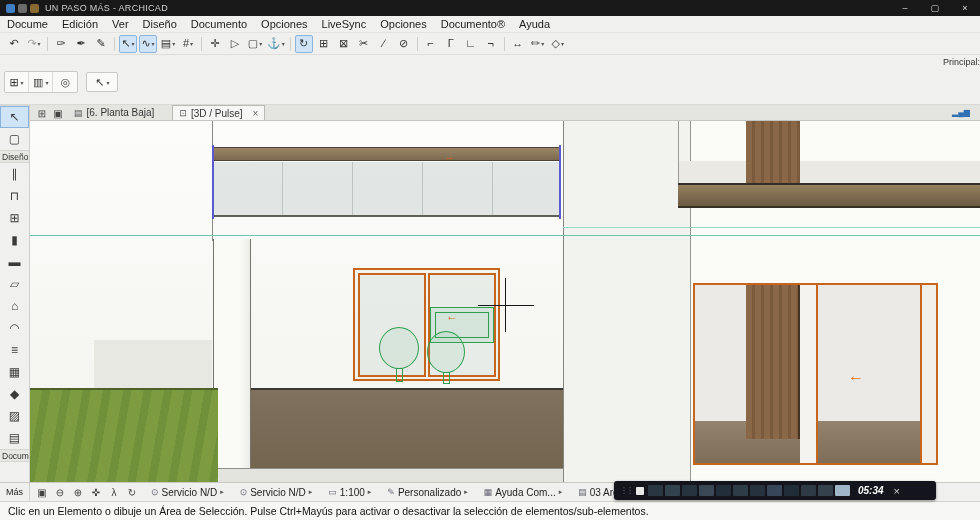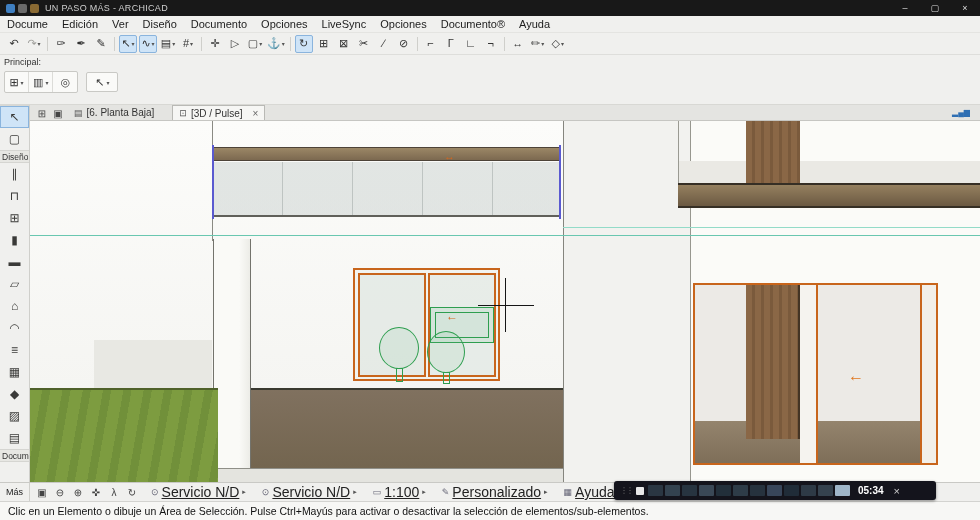--- a/index.html
+++ b/index.html
@@ -28,21 +28,21 @@
   .tb-btn{height:18px;min-width:18px;display:flex;align-items:center;justify-content:center;margin:0 1px;
           border:1px solid transparent;border-radius:2px;font-size:11px;color:#333;}
   .tb-btn .g{line-height:1;}
   .tb-btn .dd{font-size:6px;color:#555;margin-left:1px;}
   .tb-btn.active{background:var(--active_tool_bg,#cfe4f7);border-color:#8ab4dd;}
   .tb-btn.muted{color:#9e9e9a;}
   .tb-btn.sep{min-width:1px;width:1px;height:14px;background:#cfcfcb;margin:0 3px;border:none;border-radius:0;}
 
   
   #principal{position:absolute;left:0;top:55px;width:980px;height:50px;background:#f0f0ee;border-bottom:1px solid #d8d8d4;}
-  #principal-label{font-size:9px;color:#333;padding:2px 0 0 4px;}
+  #principal-label{font-size:9px;color:#333;padding:2px 0 0 4px;text-align:right;}
   #principal-row{display:flex;align-items:center;padding:4px 0 0 4px;gap:8px;}
   .pr-group{display:flex;border:1px solid #c9c9c5;background:#fafaf8;border-radius:2px;}
   .pr-btn{height:20px;min-width:24px;display:flex;align-items:center;justify-content:center;font-size:11px;
           color:#333;border-right:1px solid #dcdcd8;padding:0 4px;}
   .pr-group .pr-btn:last-child{border-right:none;}
   .pr-btn.standalone{border:1px solid #c9c9c5;background:#fafaf8;border-radius:2px;min-width:32px;}
   .pr-btn .dd{font-size:6px;margin-left:2px;color:#555;}
 
   
   #tabbar{position:absolute;left:30px;top:105px;width:950px;height:16px;background:#e4e4e1;
@@ -116,32 +116,32 @@
 
   
   #bottombar{position:absolute;left:0;top:482px;width:980px;height:19px;background:#f0f0ee;
              border-top:1px solid #c9c9c5;display:flex;align-items:center;font-size:10px;}
   #more-cell{width:30px;height:100%;text-align:center;font-size:9px;color:#222;line-height:18px;border-right:1px solid #cfcfcb;}
   #nav-icons{display:flex;align-items:center;padding:0 4px;gap:2px;}
   .nav-ic{width:16px;text-align:center;font-size:10px;color:#444;}
   #chips{display:flex;align-items:center;gap:2px;}
   .chip{display:flex;align-items:center;gap:3px;padding:0 7px;color:#222;white-space:nowrap;}
   .c-icn{font-size:9px;color:#667;}
-  .c-lab{font-size:14px;text-decoration:underline;}
+  .c-lab{font-size:10px;}
   .c-chev{font-size:7px;color:#555;}
 
   
   #mediabar{position:absolute;left:614px;top:481px;width:322px;height:19px;background:var(--mediabar_bg,#14141c);
             border-radius:3px;display:flex;align-items:center;padding:0 6px;gap:4px;z-index:10;
             box-shadow:0 1px 3px rgba(0,0,0,.45);}
   #mb-handle{color:#777;font-size:8px;letter-spacing:-2px;}
   #mb-stop{width:8px;height:8px;background:#e8e8e8;border-radius:1px;display:inline-block;}
   #mb-segs{display:flex;gap:2px;align-items:center;}
   .seg{width:15px;height:11px;border-radius:1px;display:inline-block;}
-  #mb-time{color:#fff;font-size:10px;font-weight:bold;margin-left:4px;}
+  #mb-time{color:#fff;font-size:10px;font-weight:bold;margin-left:4px;font-style:italic;}
   #mb-close{color:#cfcfcf;font-size:11px;margin-left:6px;}
 
   
   #hintbar{position:absolute;left:0;top:501px;width:980px;height:19px;background:#f7f7f5;border-top:1px solid #d3d3d0;
            font-size:10.5px;color:#111;line-height:18px;padding-left:8px;white-space:nowrap;overflow:hidden;}
 </style>
 </head>
 <body>
 
 <div id="titlebar">

